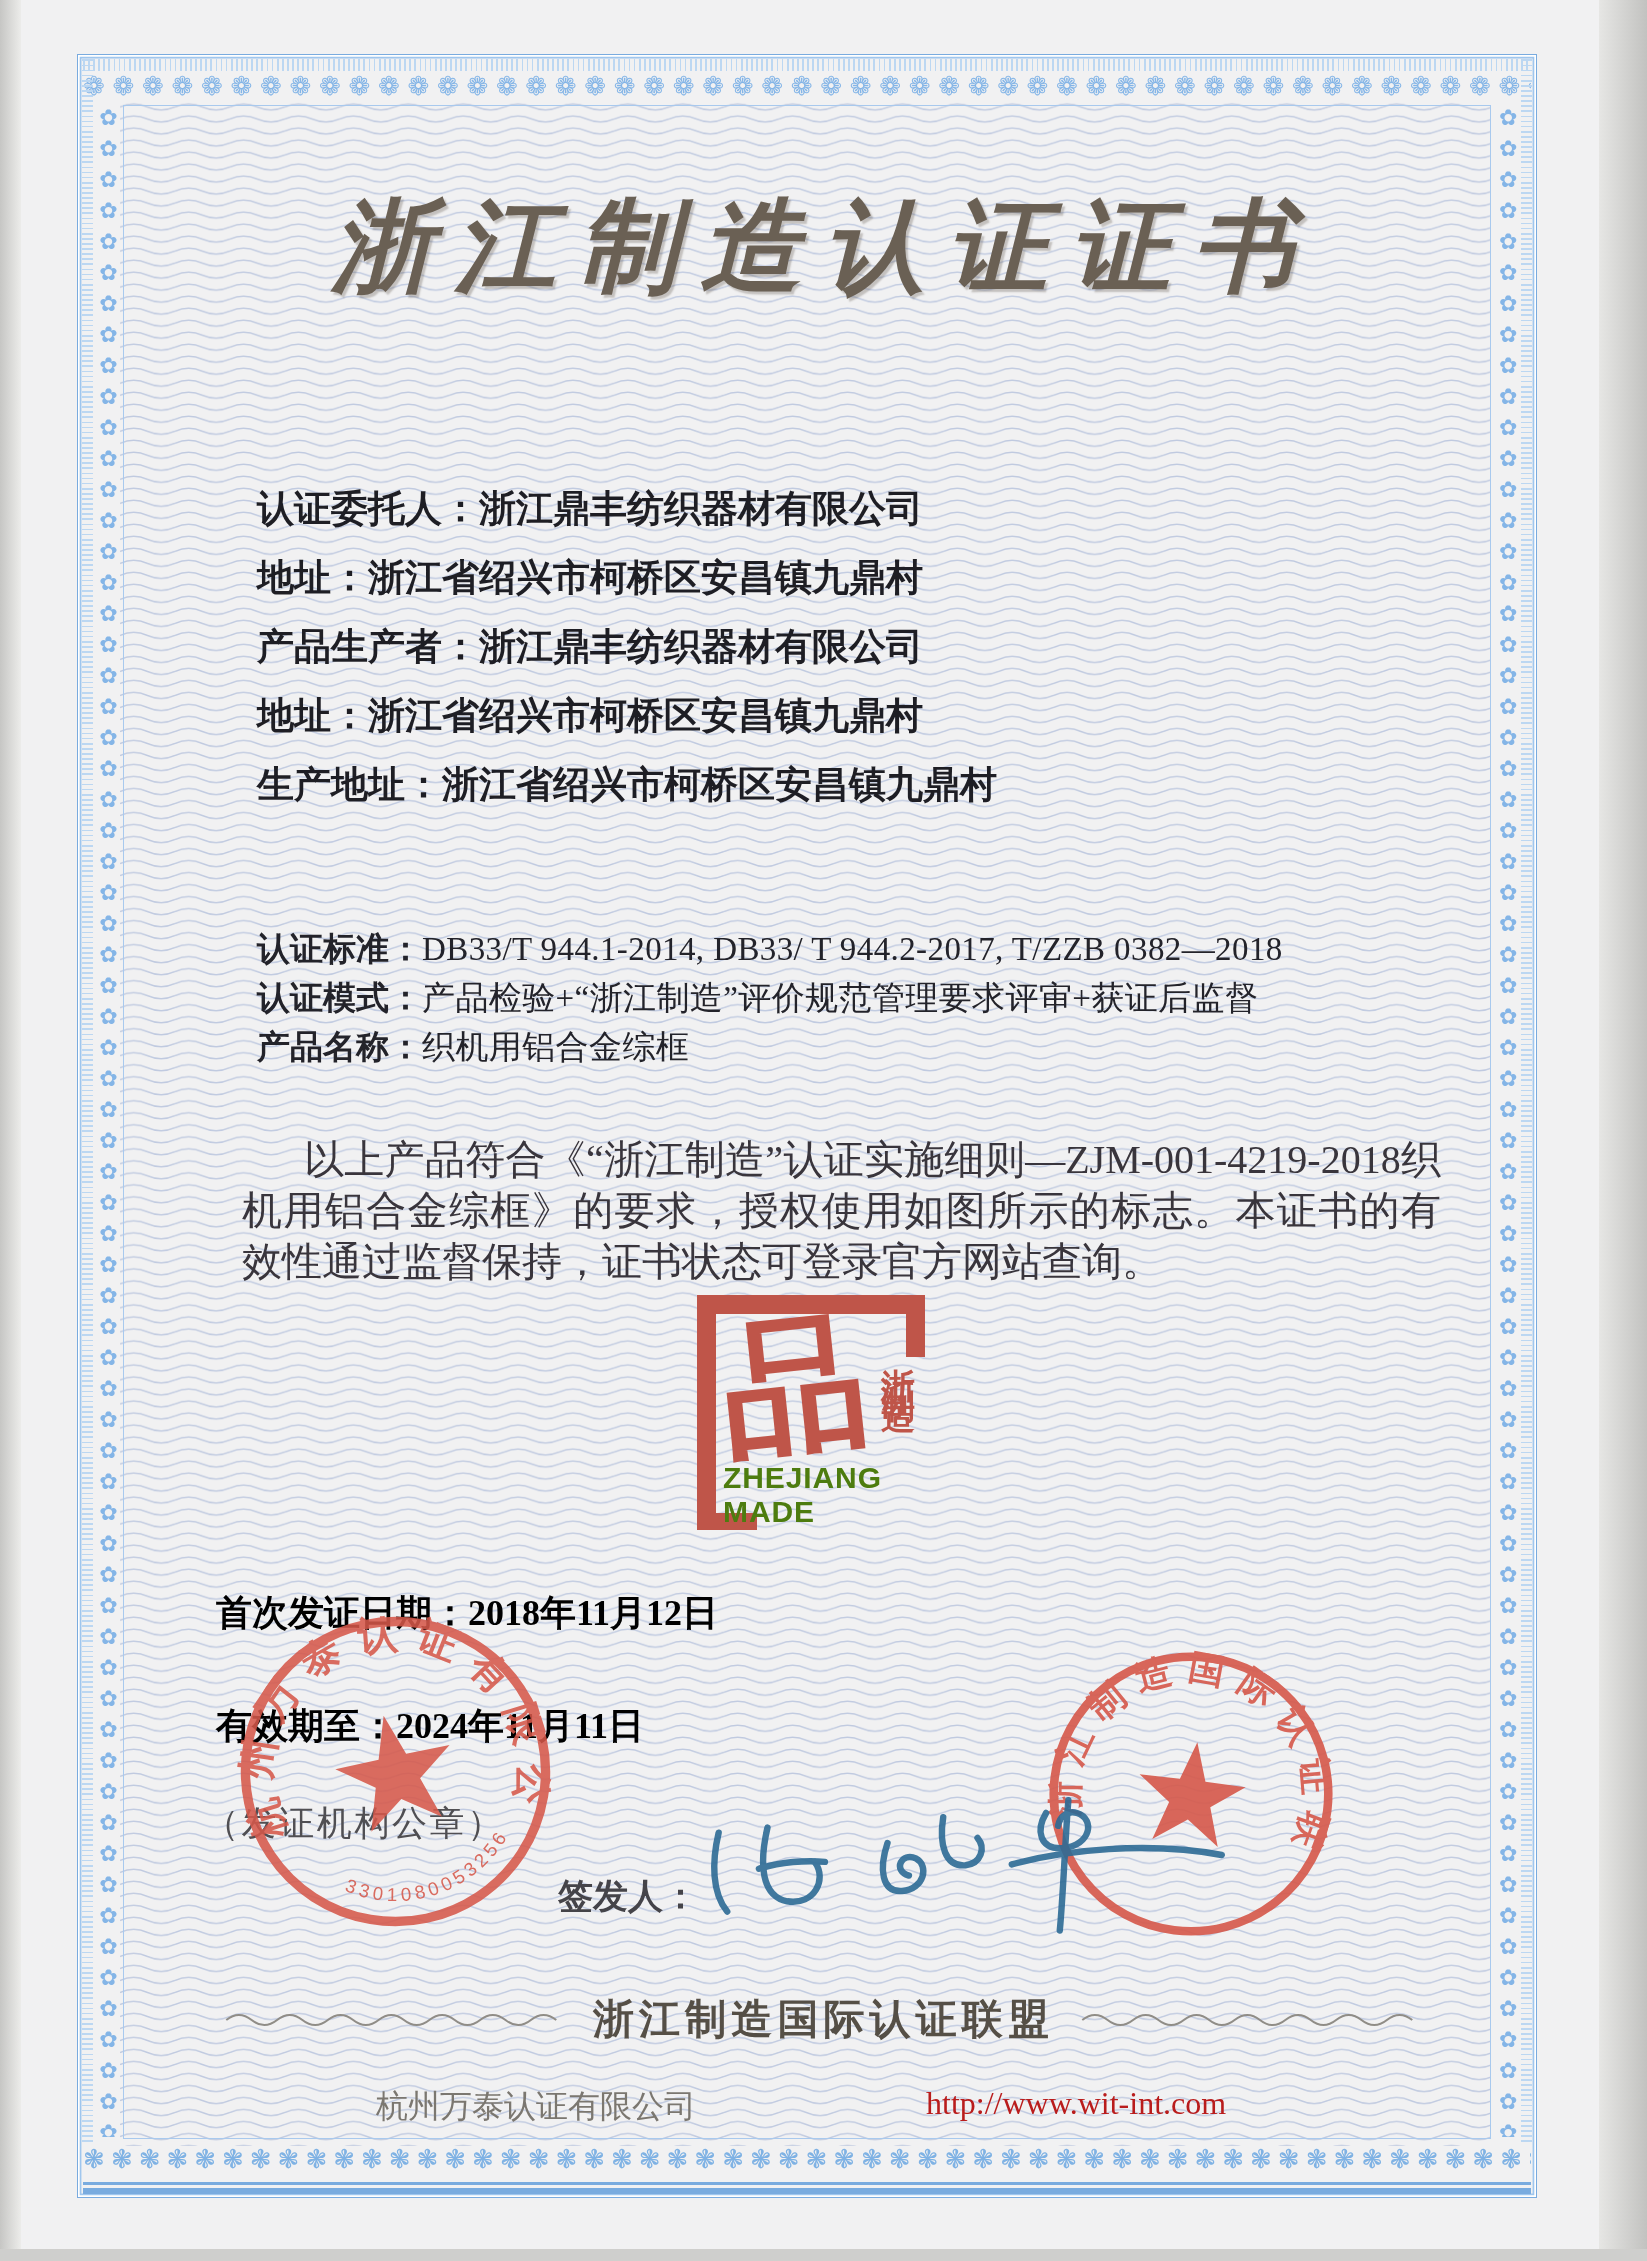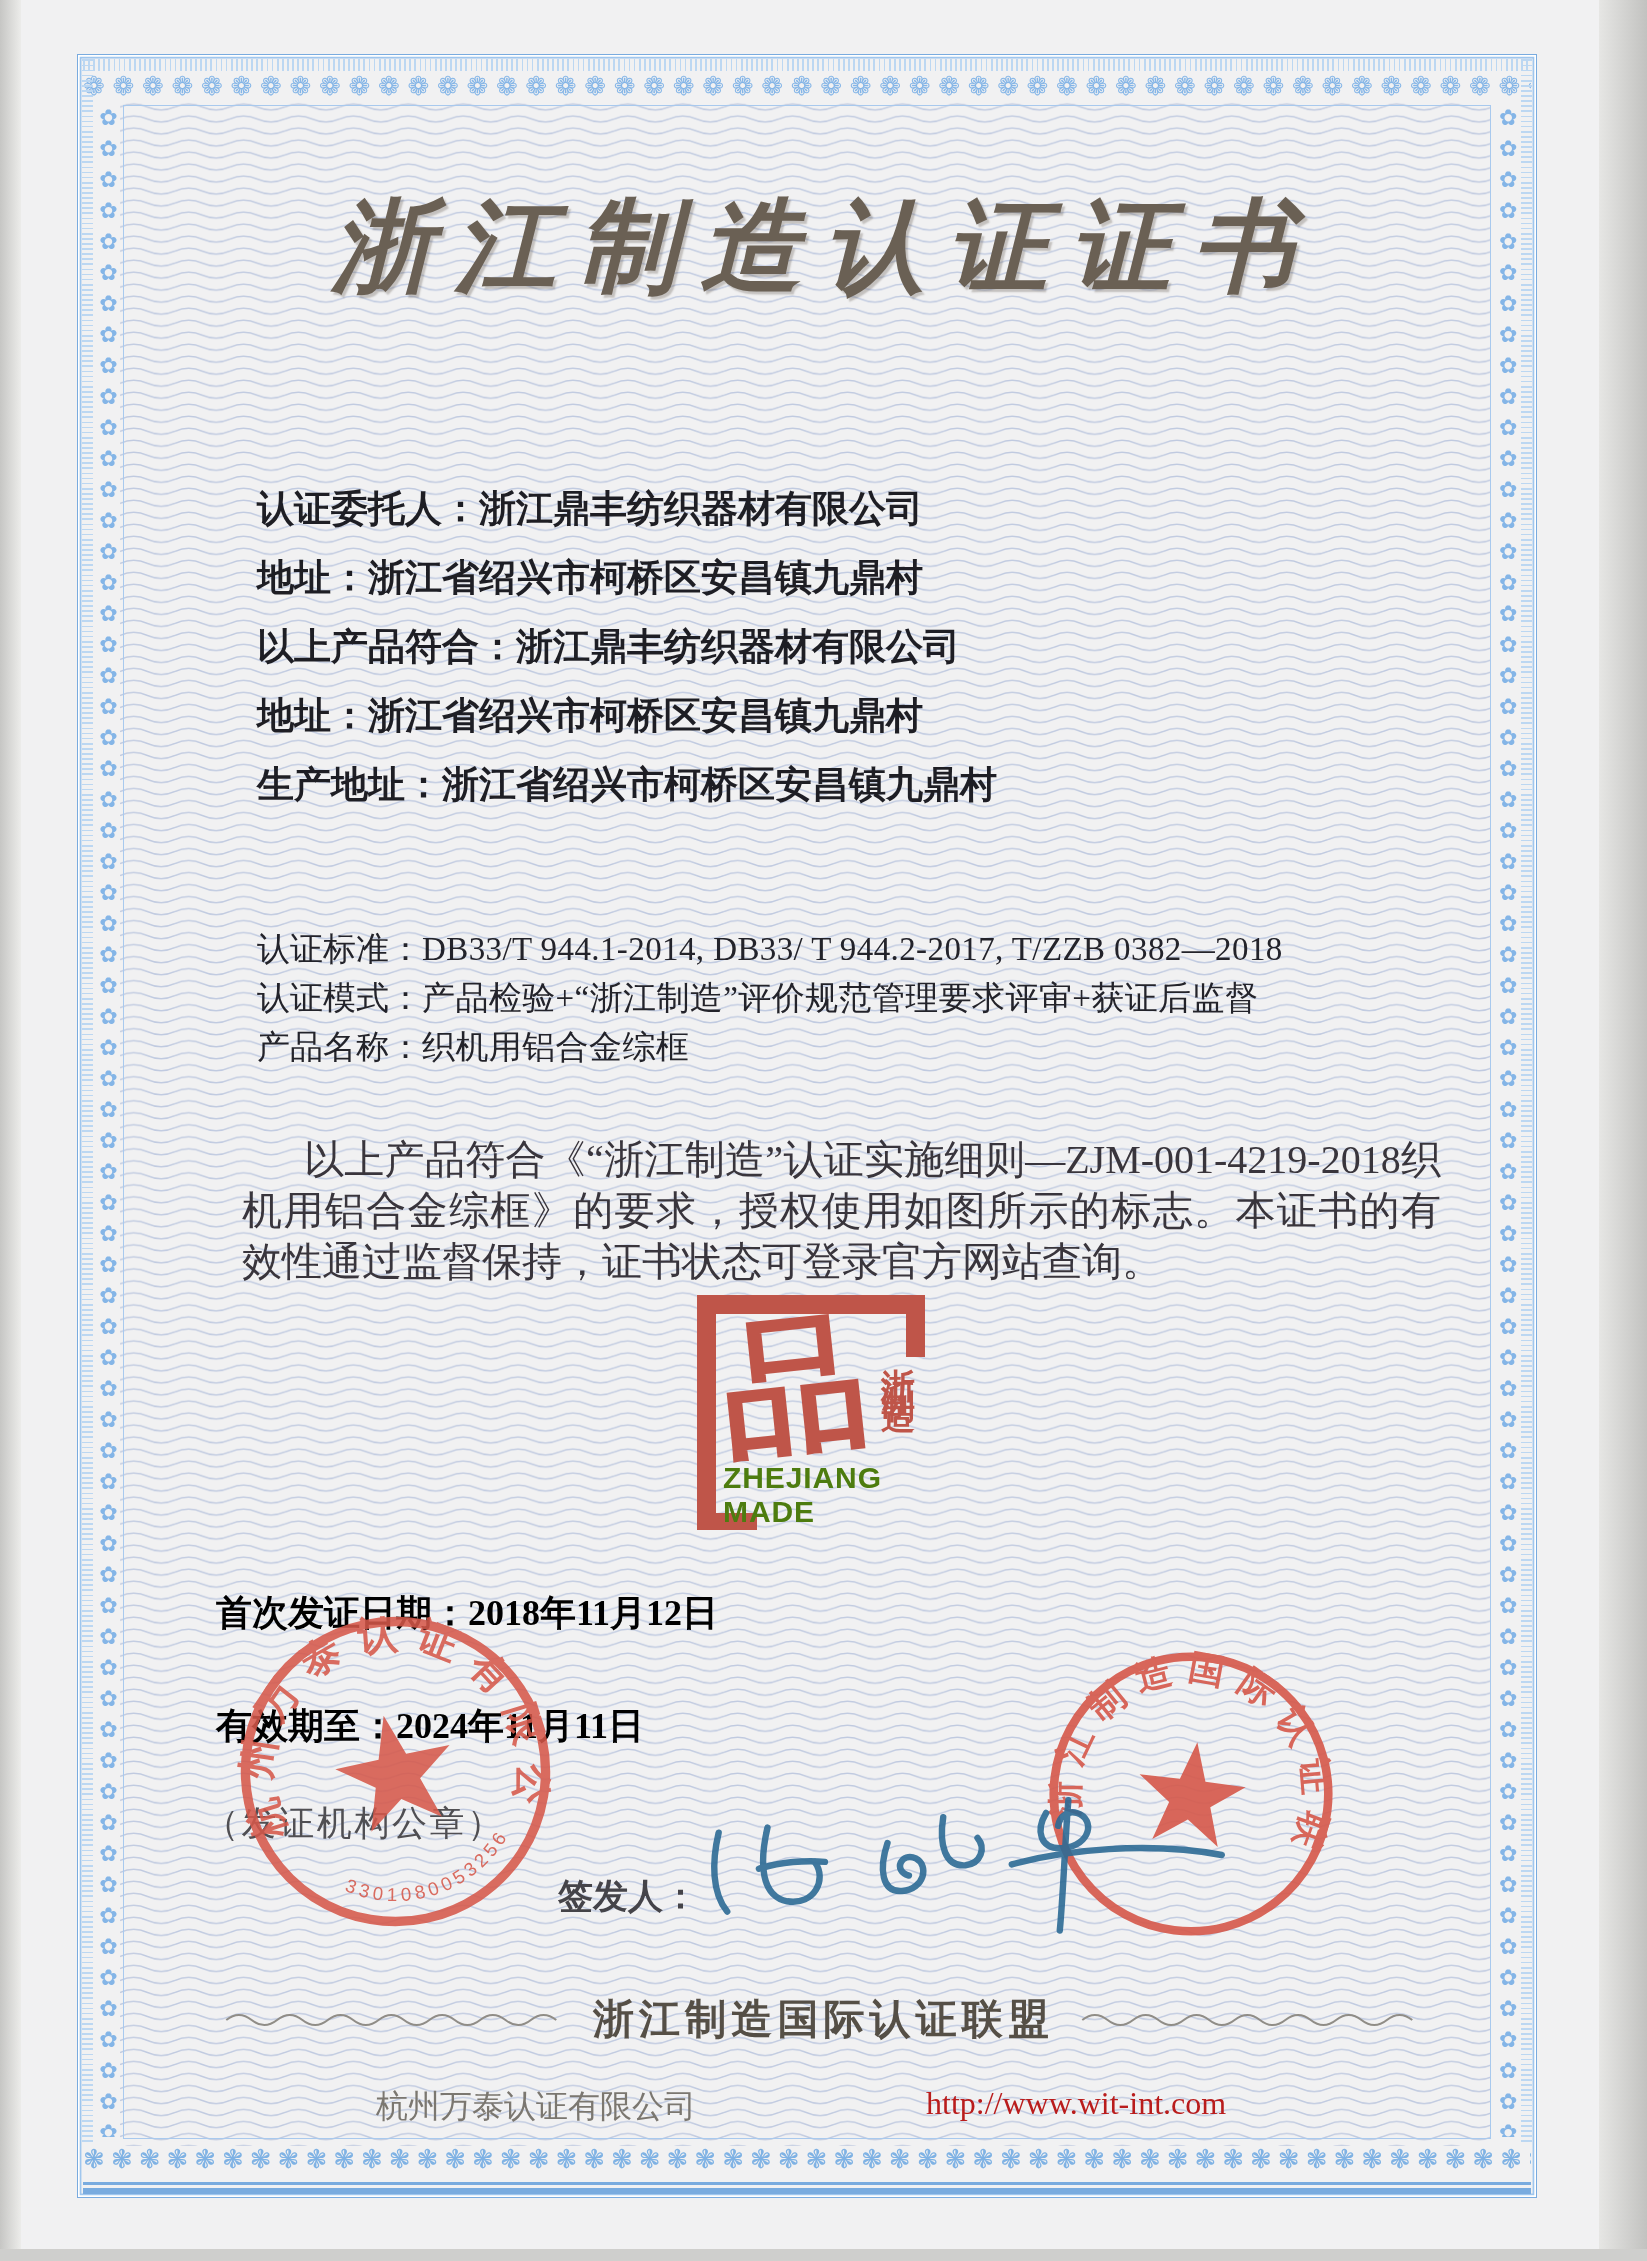--- a/index.html
+++ b/index.html
@@ -47,21 +47,21 @@
      color:#222228;letter-spacing:0.9px;}
   .certno .lab{font-weight:700;}
   .certno .val{font-family:"Liberation Sans",sans-serif;font-weight:400;}
 
   .info{position:absolute;left:257px;top:474px;font-size:37px;font-weight:700;color:#1e1e24;}
   .info .row{height:69px;line-height:69px;}
 
   .specs{position:absolute;left:257px;top:925px;font-size:33px;color:#23232a;
      font-family:"Liberation Serif",serif;}
   .specs .row{height:49px;line-height:49px;}
-  .specs .lab{font-weight:400;margin-top:15px;}
+  .specs .lab{font-weight:700;margin-top:15px;}
   .specs .val{font-weight:500;letter-spacing:0.4px;}
 
   .para{position:absolute;left:242px;top:1134px;width:1199px;font-size:40px;line-height:51px;
      color:#39353c;font-family:"Liberation Serif",serif;text-indent:62px;text-align:justify;}
 
   
   .logo{position:absolute;left:697px;top:1295px;width:228px;height:235px;z-index:3;}
   .logo .bar{position:absolute;background:#bf5549;}
   .logo .t{left:0;top:0;width:100%;height:19px;}
   .logo .ts{right:0;top:19px;width:19px;height:43px;}
@@ -134,21 +134,21 @@
 
 
     <div class="info">
       <div class="row">
         <span>认证委托人：</span><span>浙江鼎丰纺织器材有限公司</span>
       </div>
       <div class="row">
         <span>地址：</span><span>浙江省绍兴市柯桥区安昌镇九鼎村</span>
       </div>
       <div class="row">
-        <span>以上产品符合：</span><span>浙江鼎丰纺织器材有限公司</span>
+        <span>产品生产者：</span><span>浙江鼎丰纺织器材有限公司</span>
       </div>
       <div class="row">
         <span>地址：</span><span>浙江省绍兴市柯桥区安昌镇九鼎村</span>
       </div>
       <div class="row">
         <span>生产地址：</span><span>浙江省绍兴市柯桥区安昌镇九鼎村</span>
       </div>
     </div>
 
     <div class="specs">

